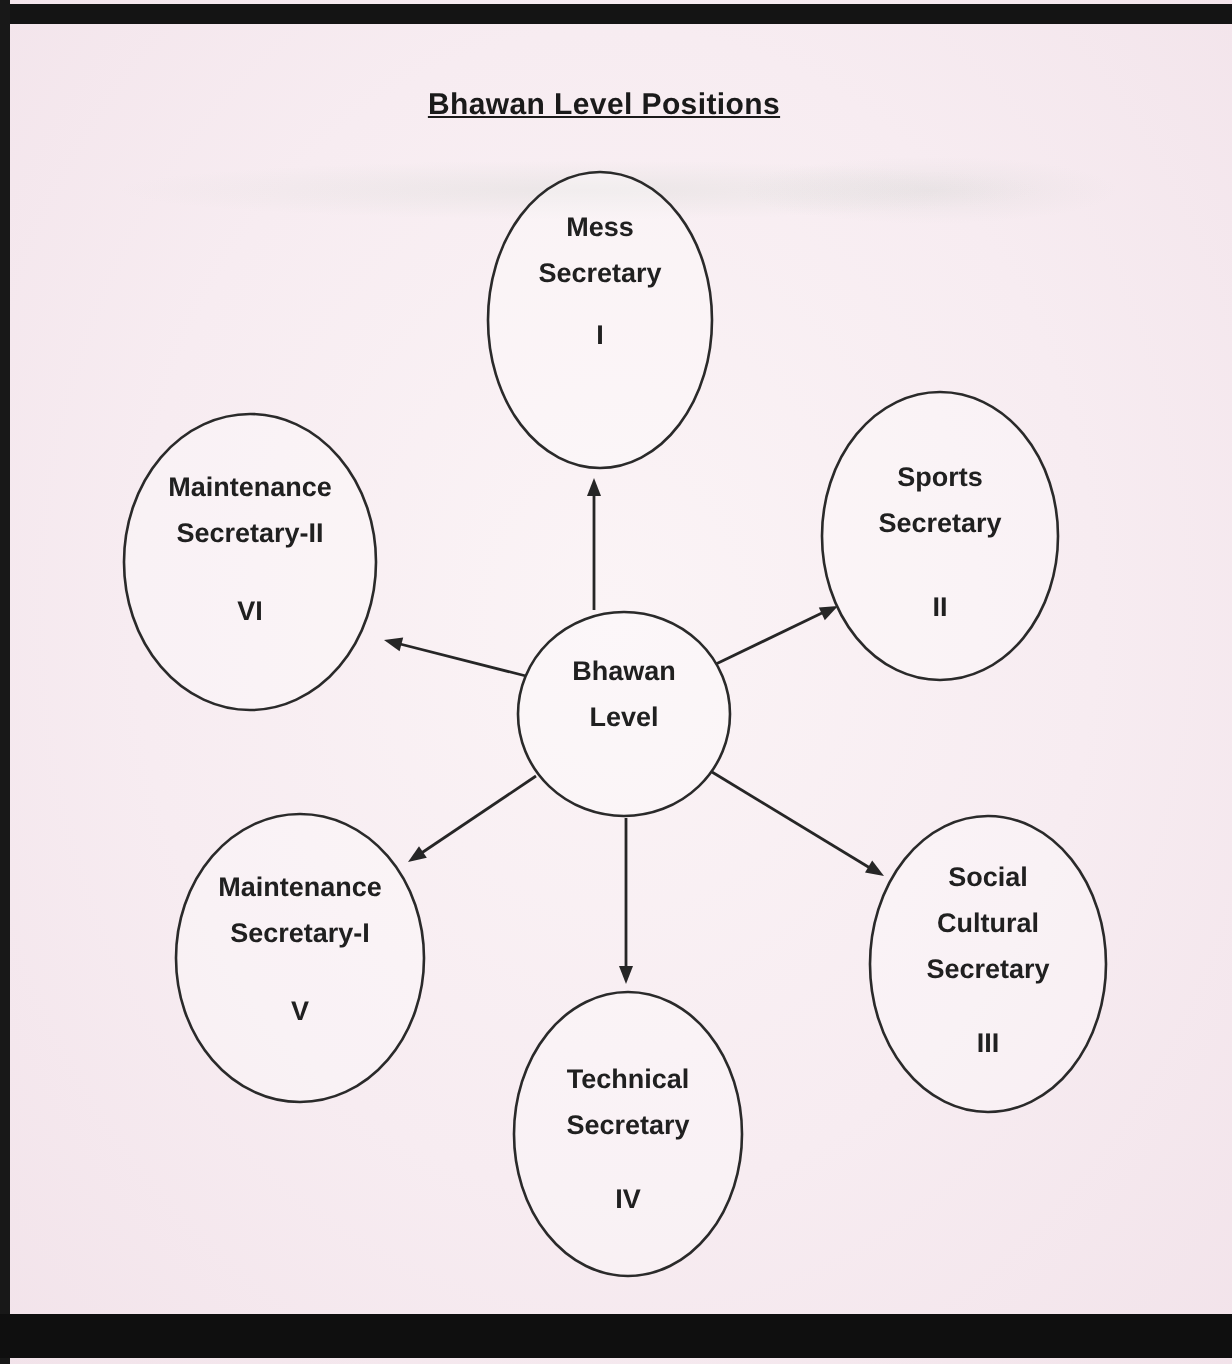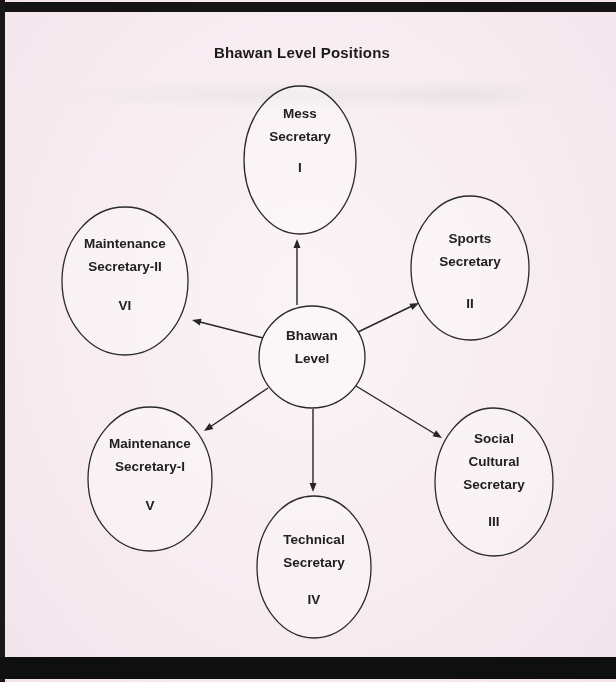--- a/index.html
+++ b/index.html
@@ -13,21 +13,21 @@
   .frame-left{position:absolute;top:0;left:0;width:5px;height:100%;background:#181818;}
   .frame-bottom{position:absolute;top:657px;left:0;width:100%;height:22px;background:#0f0f0f;}
   
   .smudge-a{position:absolute;top:80px;left:55px;width:470px;height:30px;
     background:radial-gradient(ellipse, rgba(185,198,186,0.20), rgba(185,198,186,0) 70%);}
   .smudge-b{position:absolute;top:78px;left:370px;width:190px;height:34px;
     background:radial-gradient(ellipse, rgba(178,190,182,0.16), rgba(178,190,182,0) 70%);}
   .title{
     position:absolute;top:44px;left:92px;width:420px;text-align:center;
     font-weight:bold;font-size:15px;color:#1a1a1a;
-    letter-spacing:.2px;
+    text-decoration:underline;letter-spacing:.2px;
   }
   svg.diagram{position:absolute;top:0;left:0;}
   .node-ellipse{fill:rgba(255,255,255,0.30);stroke:#2a2a2a;stroke-width:1.3;}
   .label,.numeral{font-family:"Liberation Sans",sans-serif;font-weight:bold;font-size:13.5px;fill:#202020;text-anchor:middle;}
   .connector{stroke:#262626;stroke-width:1.4;}
   .arrowhead{fill:#262626;stroke:none;}
 </style>
 </head>
 <body>
 

